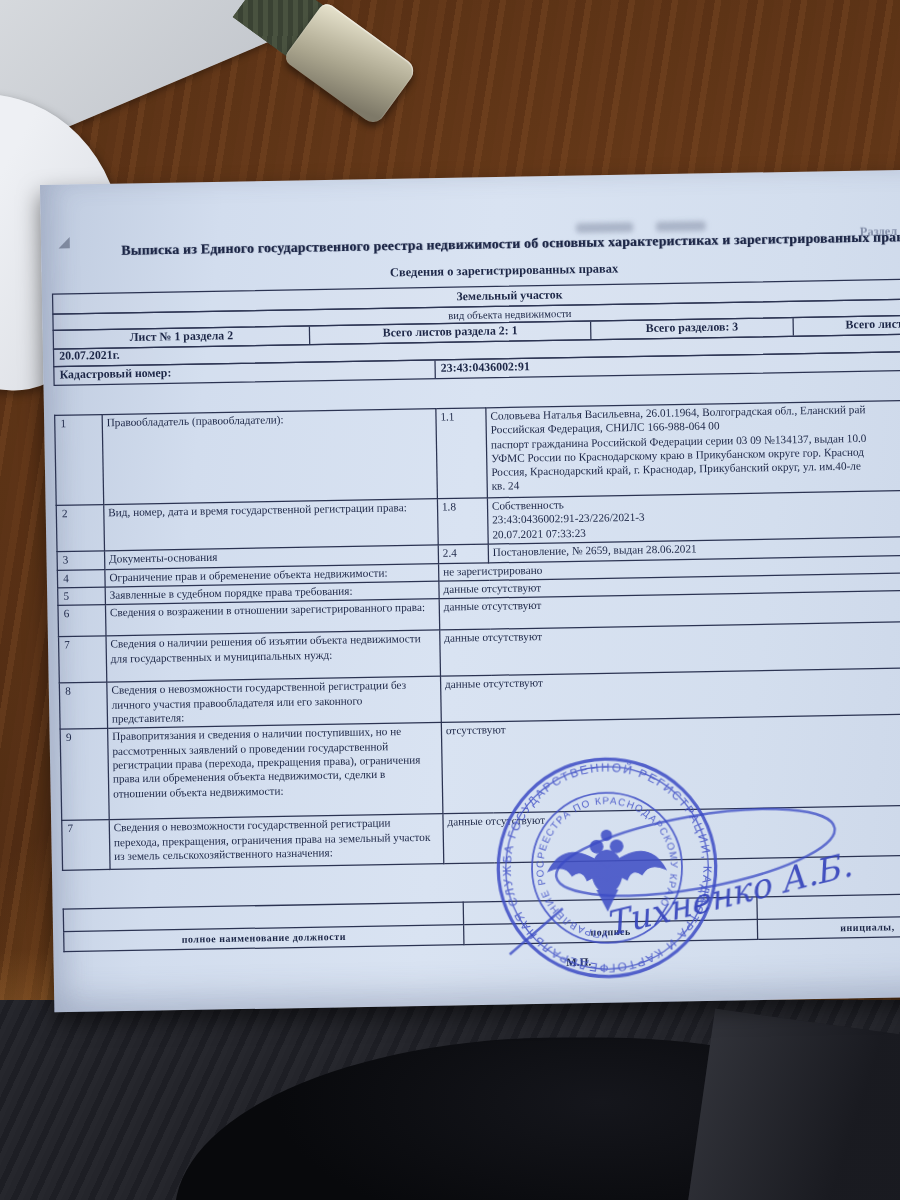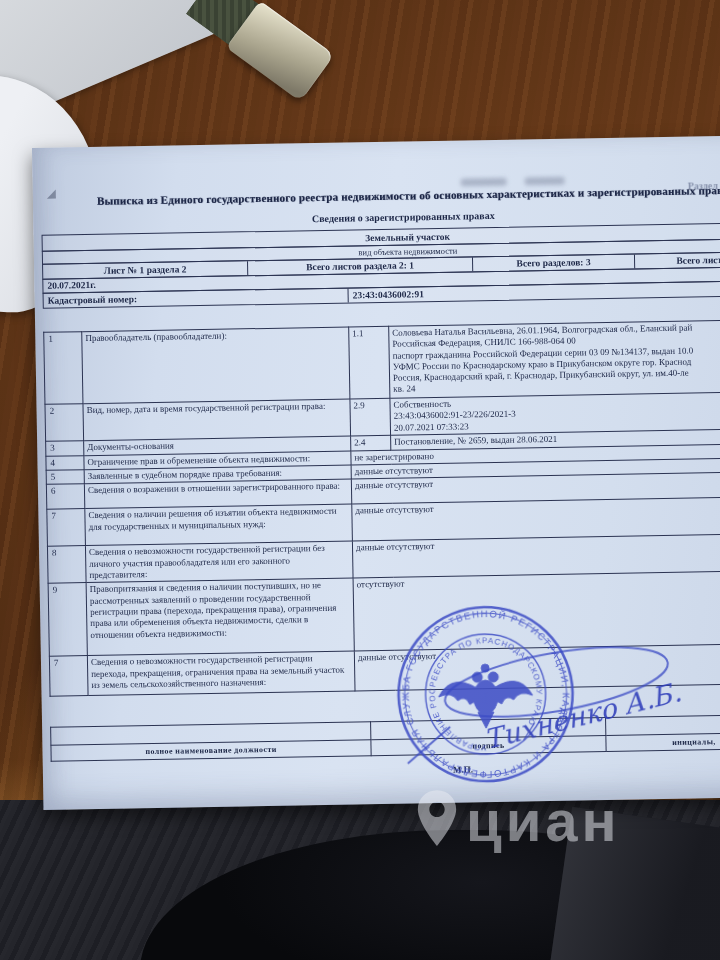--- a/index.html
+++ b/index.html
@@ -145,21 +145,21 @@
         <td class="val">Соловьева Наталья Васильевна, 26.01.1964, Волгоградская обл., Еланский рай
 Российская Федерация, СНИЛС 166-988-064 00
 паспорт гражданина Российской Федерации серии 03 09 №134137, выдан 10.0
 УФМС России по Краснодарскому краю в Прикубанском округе гор. Краснод
 Россия, Краснодарский край, г. Краснодар, Прикубанский округ, ул. им.40-ле
 кв. 24</td>
       </tr>
       <tr class="h2">
         <td class="num">2</td>
         <td>Вид, номер, дата и время государственной регистрации права:</td>
-        <td>2.9</td>
+        <td>1.8</td>
         <td class="val">Собственность
 23:43:0436002:91-23/226/2021-3
 20.07.2021 07:33:23</td>
       </tr>
       <tr class="h3">
         <td class="num">3</td>
         <td>Документы-основания</td>
         <td>2.4</td>
         <td class="val">Постановление, № 2659, выдан 28.06.2021</td>
       </tr>
@@ -250,21 +250,15 @@
     </svg>
 
     <svg class="sig" viewBox="0 0 340 215" xmlns="http://www.w3.org/2000/svg">
       <ellipse cx="175" cy="93" rx="113" ry="29" fill="none" stroke="#3a4ac4" stroke-width="2" opacity=".75" transform="rotate(-9 175 93)"></ellipse>
       <line x1="25" y1="172" x2="68" y2="136" stroke="#3a4ac4" stroke-width="2" opacity=".8"></line>
       <text x="122" y="155" transform="rotate(-13 122 155) skewX(-6)" font-family="DejaVu Serif, serif" font-style="italic" font-size="27" fill="#3241bb" opacity=".9">Тихненко А.Б.</text>
     </svg>
   </div>
 
   <div class="wm">
-    <div class="row1">
-      <svg width="46" height="62" viewBox="0 0 48 64" xmlns="http://www.w3.org/2000/svg">
-        <path fill="rgba(233,236,241,.5)" fill-rule="evenodd" d="M24 2 C12 2 4 11 4 22 C4 36 24 60 24 60 C24 60 44 36 44 22 C44 11 36 2 24 2 Z M24 14 C28.4 14 32 17.6 32 22 C32 26.4 28.4 30 24 30 C19.6 30 16 26.4 16 22 C16 17.6 19.6 14 24 14 Z"></path>
-      </svg>
-      <div class="brand">циан</div>
-    </div>
   </div>
 
 </div>
 
 </body></html>

